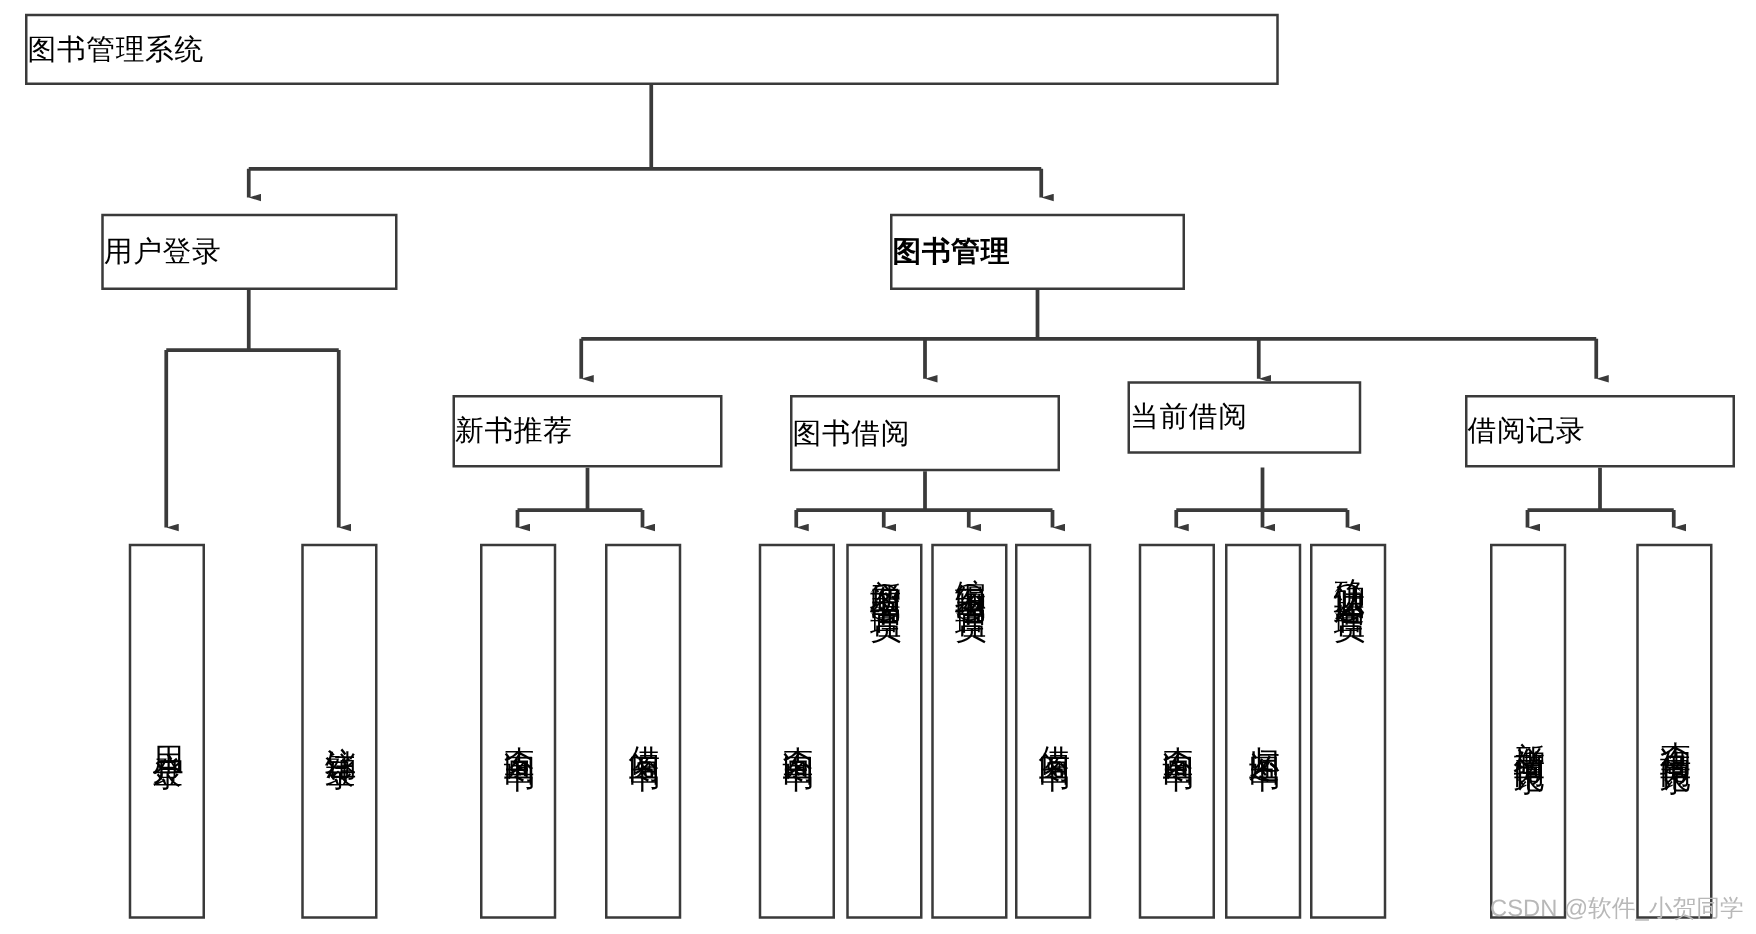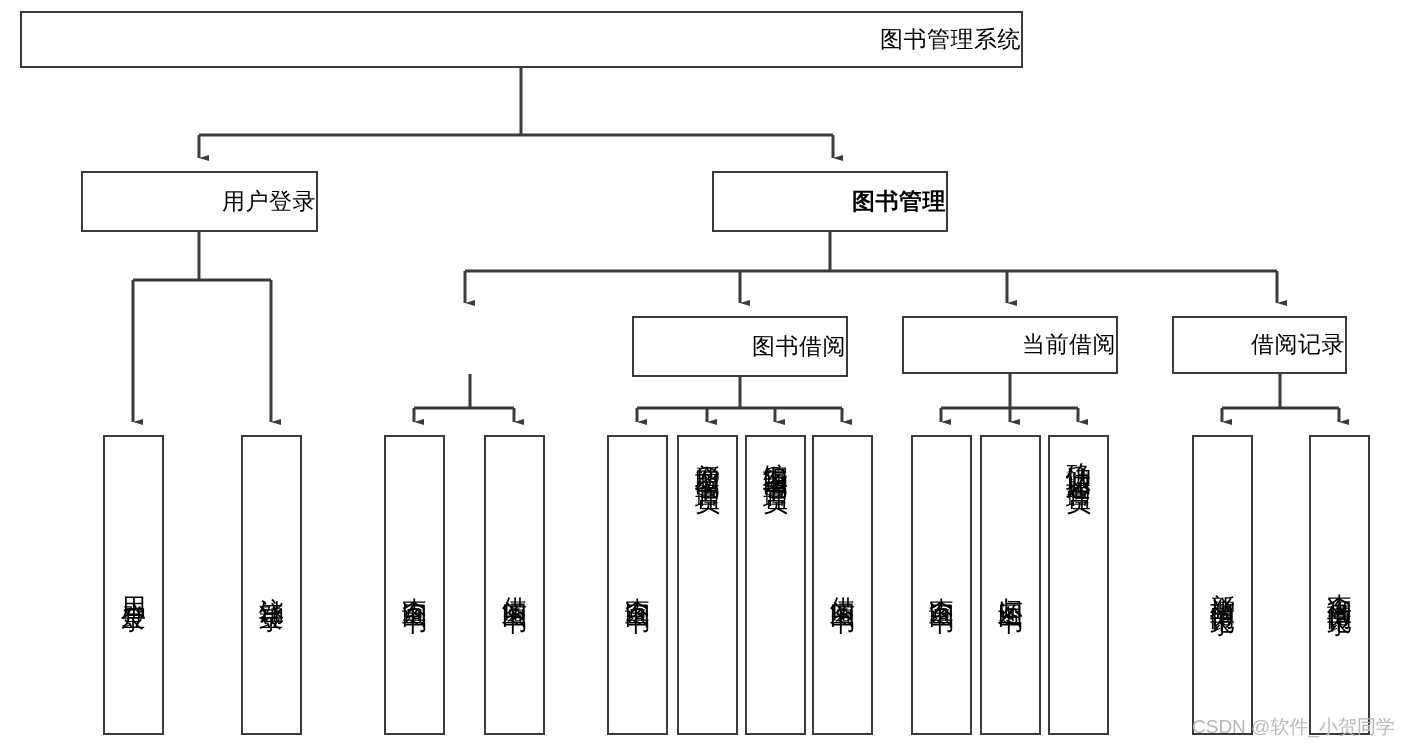--- a/index.html
+++ b/index.html
@@ -24,21 +24,21 @@
     width: 1405px;
     height: 747px;
   }
   .node {
     position: absolute;
     box-sizing: border-box;
     background: #ffffff;
     border: 2px solid #3a3a3a;
     display: flex;
     align-items: center;
-    justify-content: flex-end;
+    justify-content: flex-start;
     color: #000000;
     z-index: 2;
   }
   .node .lbl {
     display: block;
     text-align: center;
     line-height: 1.18;
     white-space: pre;
   }
   .node.horiz .lbl {
@@ -130,27 +130,30 @@
     <span class="lbl">图书管理系统</span>
   </div>
 
   <div class="node horiz" style="left:81px; top:171px; width:237px; height:61px;">
     <span class="lbl">用户登录</span>
   </div>
   <div class="node horiz" style="left:712px; top:171px; width:236px; height:61px;font-weight:bold;">
     <span class="lbl">图书管理</span>
   </div>
 
+  <div class="node horiz" style="left:362px; top:316px; width:216px; height:58px;">
+    <span class="lbl">新书推荐</span>
+  </div>
   <div class="node horiz" style="left:632px; top:316px; width:216px; height:61px;">
     <span class="lbl">图书借阅</span>
   </div>
-  <div class="node horiz" style="left:902px; top:316px; width:216px; height:58px;font-family:Liberation Serif, serif;">
+  <div class="node horiz" style="left:902px; top:305px; width:187px; height:58px;font-family:Liberation Serif, serif;">
     <span class="lbl">当前借阅</span>
   </div>
-  <div class="node horiz" style="left:1172px; top:316px; width:175px; height:58px;padding-left:24px;">
+  <div class="node horiz" style="left:1172px; top:316px; width:216px; height:58px;">
     <span class="lbl">借阅记录</span>
   </div>
 
   <div class="node vert mid" style="left:103px; top:435px; width:61px; height:300px;">
     <span class="lbl">用户登录</span>
   </div>
   <div class="node vert mid" style="left:241px; top:435px; width:61px; height:300px;">
     <span class="lbl">注销登录</span>
   </div>
 

